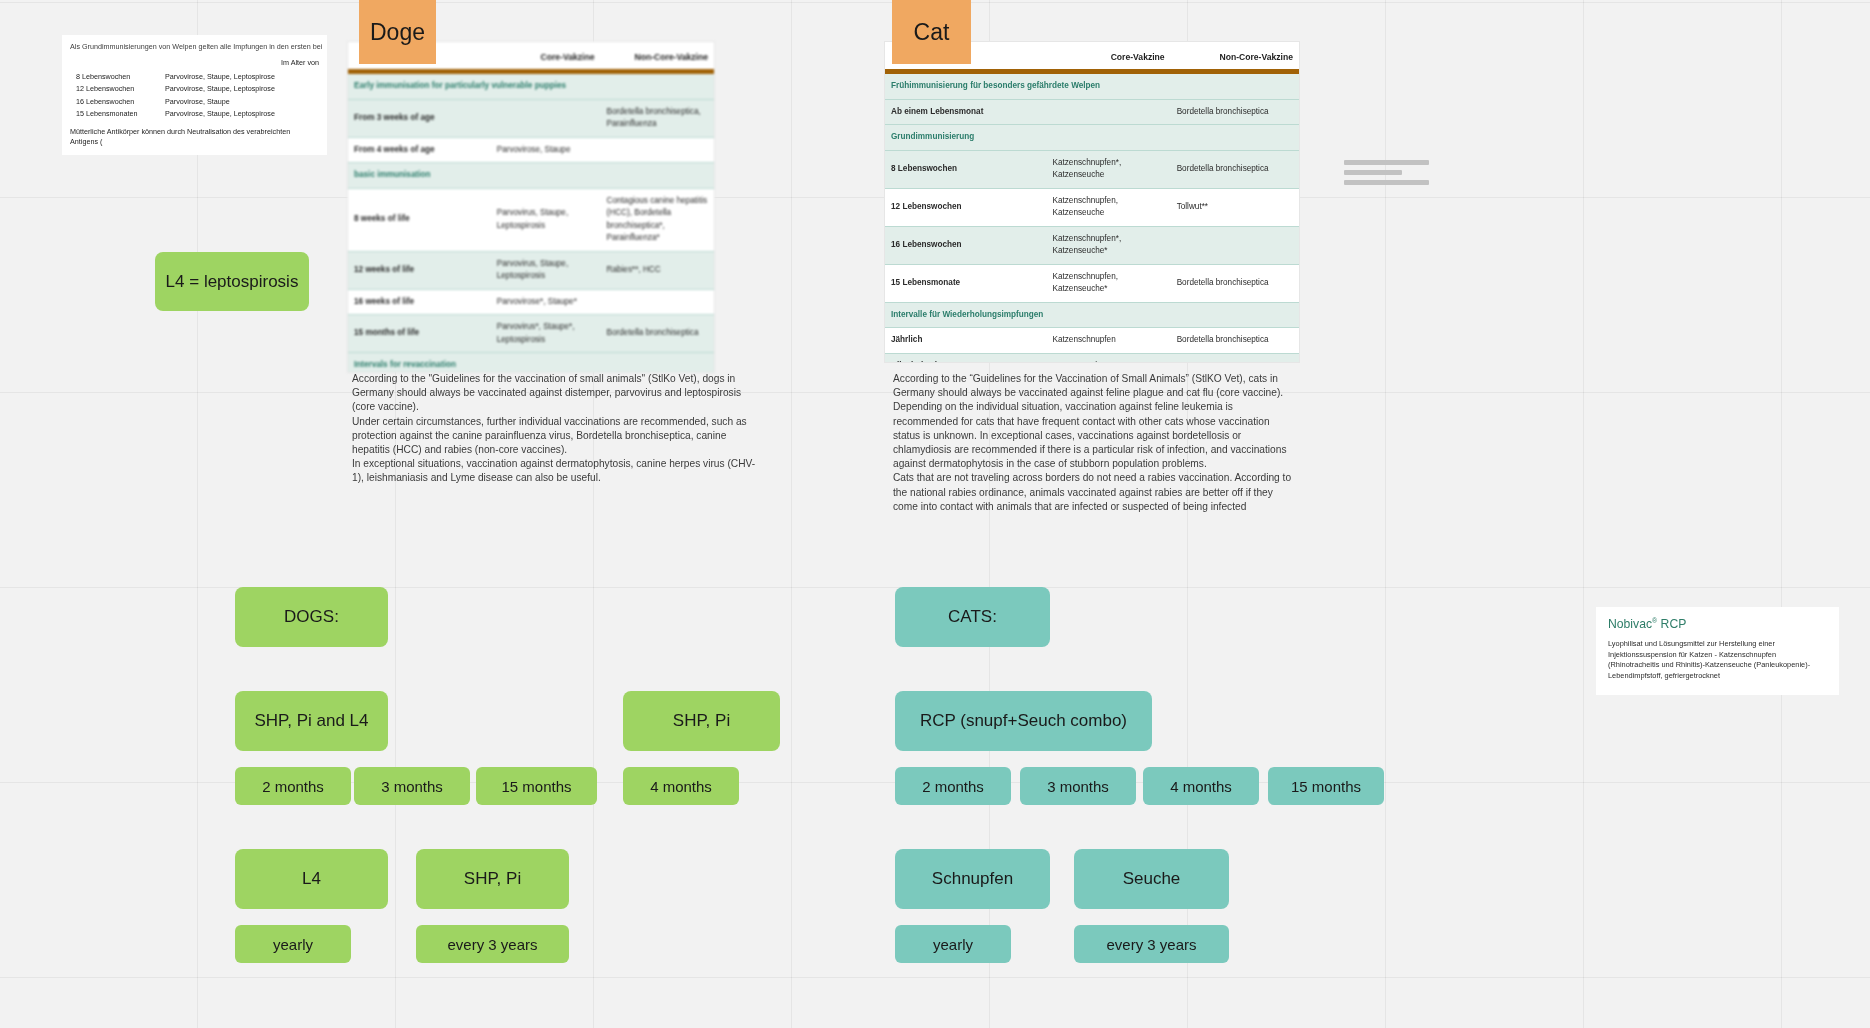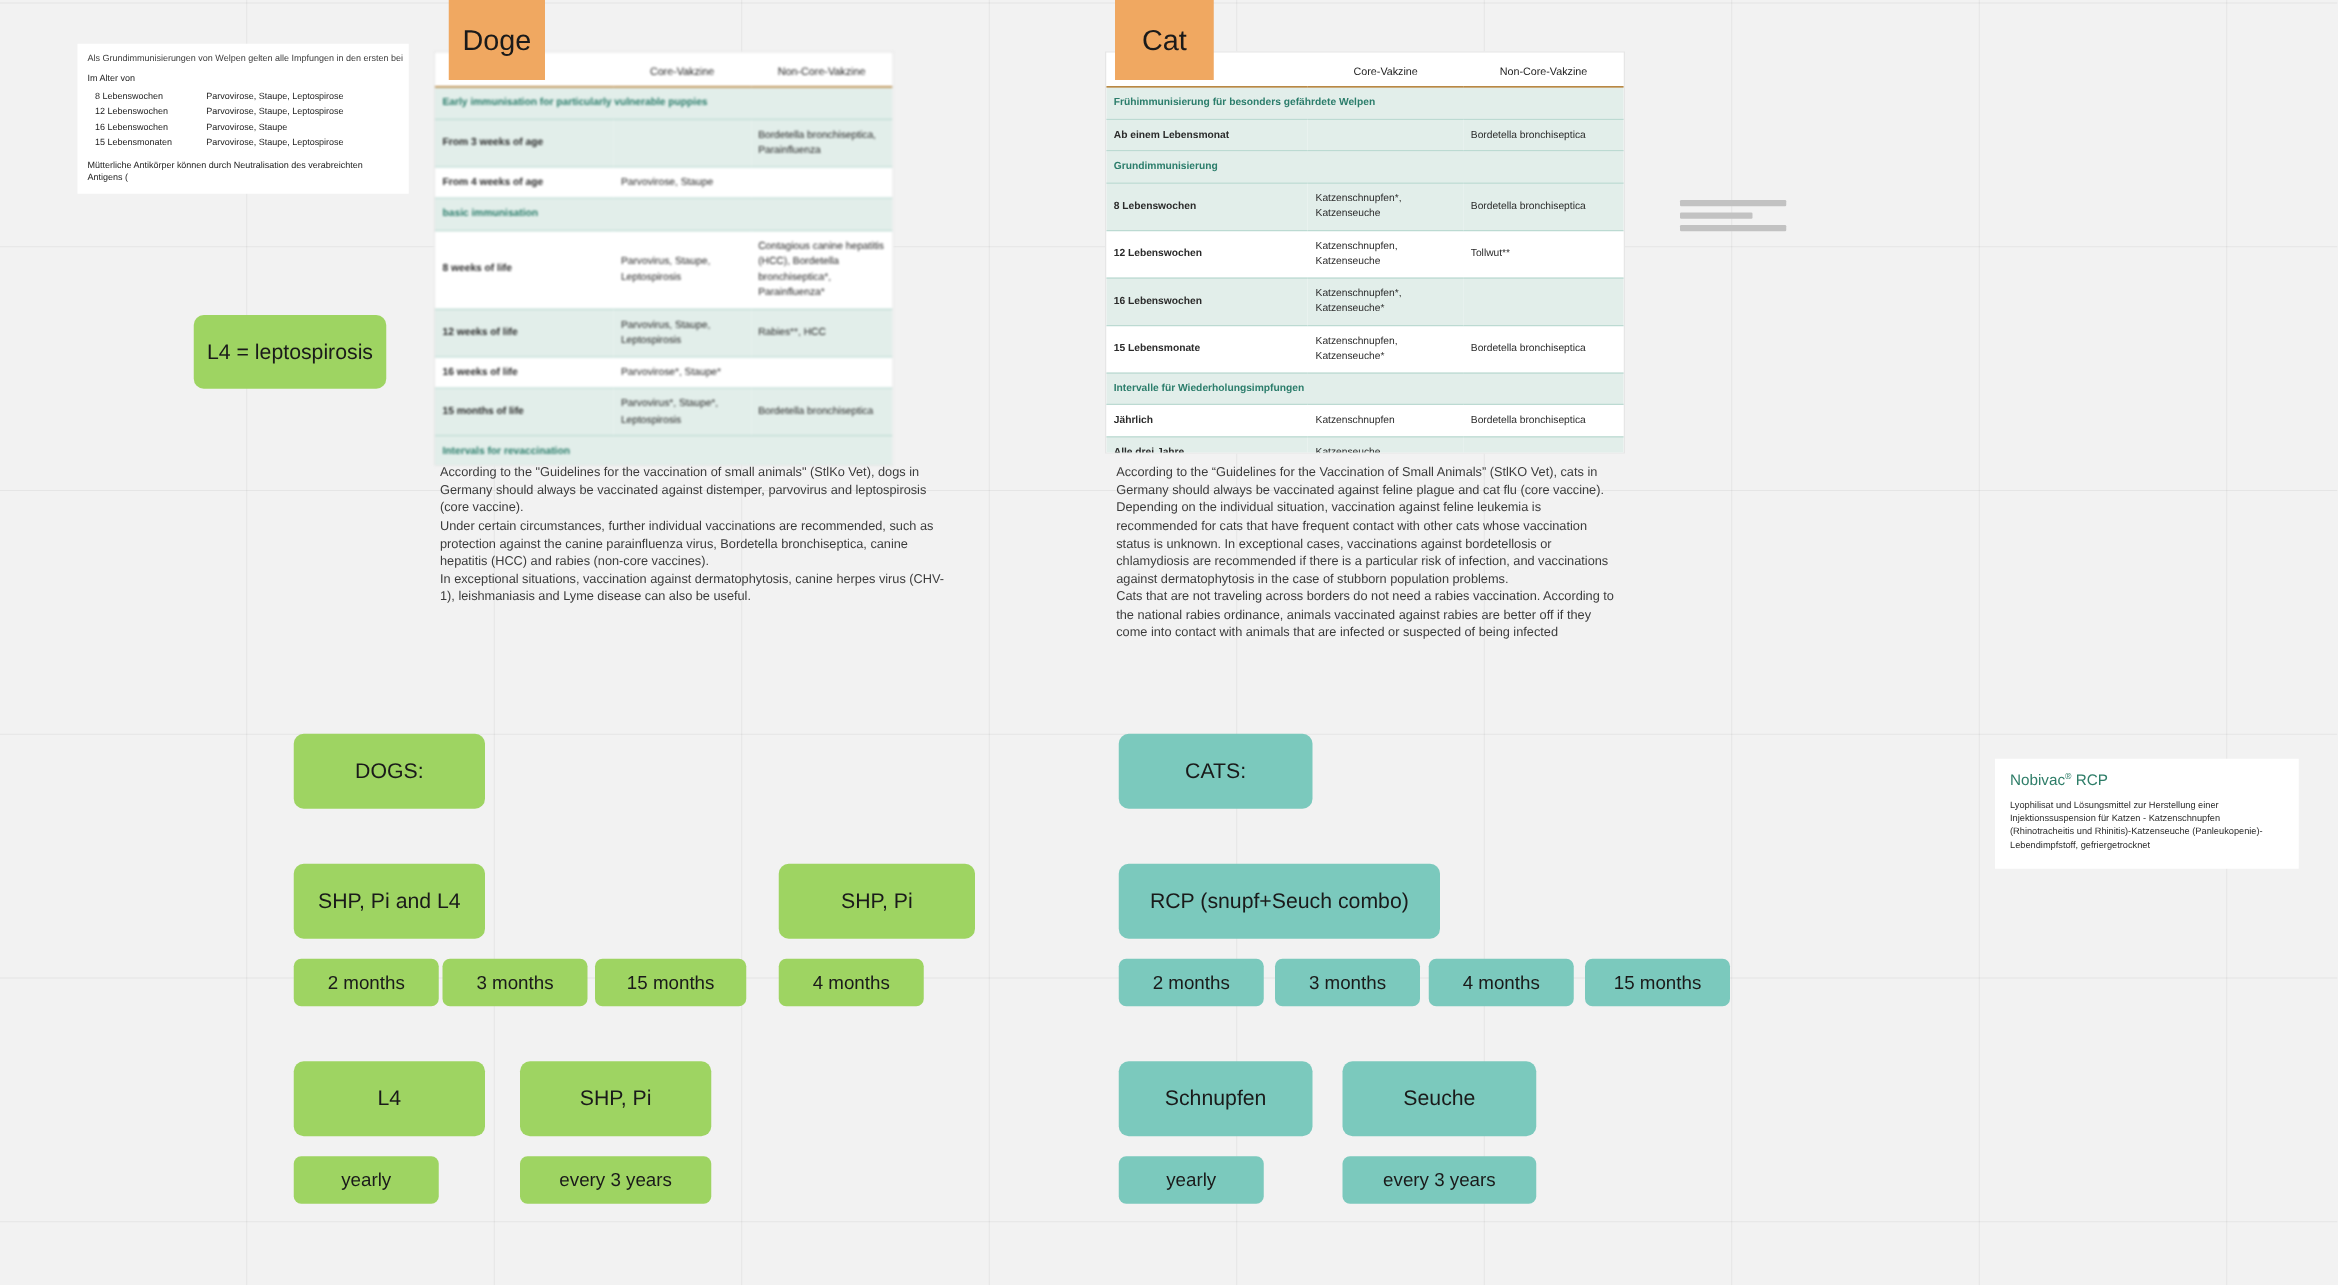--- a/index.html
+++ b/index.html
@@ -28,40 +28,40 @@
   }
 
   
   .doc-de {
     left: 62px; top: 35px; width: 265px; height: 120px;
     font-family: "Liberation Sans", sans-serif;
     color: #222;
     padding: 6px 8px 0 8px;
     filter: blur(0.35px);
   }
-  .doc-de .line { font-size: 7.2px; line-height: 11.5px; white-space: nowrap; }
+  .doc-de .line { font-size: 7.2px; line-height: 11.5px; white-space: nowrap; text-align: right; }
   .doc-de .hdr { margin-bottom: 4px; opacity:.88; }
   .doc-de .sub { margin-bottom: 3px; }
   .doc-de table { border-collapse: collapse; width:100%; }
   .doc-de td { font-size: 7.2px; line-height: 12.4px; padding:0; vertical-align: top; }
   .doc-de td.age { width: 95px; text-align: left; padding-left: 6px; }
   .doc-de .foot { margin-top: 6px; font-size: 7.2px; line-height: 10.5px; }
 
   
   .vtable {
     position:absolute;
     background:#fff;
     border:1px solid #e6e6e6;
     overflow:hidden;
   }
   .vtable table { border-collapse: collapse; width: 100%; table-layout: fixed; }
   .vtable th {
-    font-size: 8.6px; font-weight: normal; color:#1e1e1e;
-    text-align:center; padding: 10px 6px 7px 6px;
-    border-bottom: 1px solid #a16207;
+    font-size: 8.6px; font-weight: bold; color:#1e1e1e;
+    text-align:right; padding: 10px 6px 7px 6px;
+    border-bottom: 5px solid #a16207;
   }
   .vtable td {
     font-size: 8.2px; color:#2b2b2b; padding: 6px 6px; vertical-align: middle;
     line-height: 12.5px;
   }
   .vtable tr.shade td { background: #e2eeea; }
   .vtable tr.section td {
     background:#e2eeea; color:#2b7d6b; font-weight:bold; font-size:8.2px;
   }
   .vtable tr.bord td { border-bottom: 1px solid #bcdad2; }

